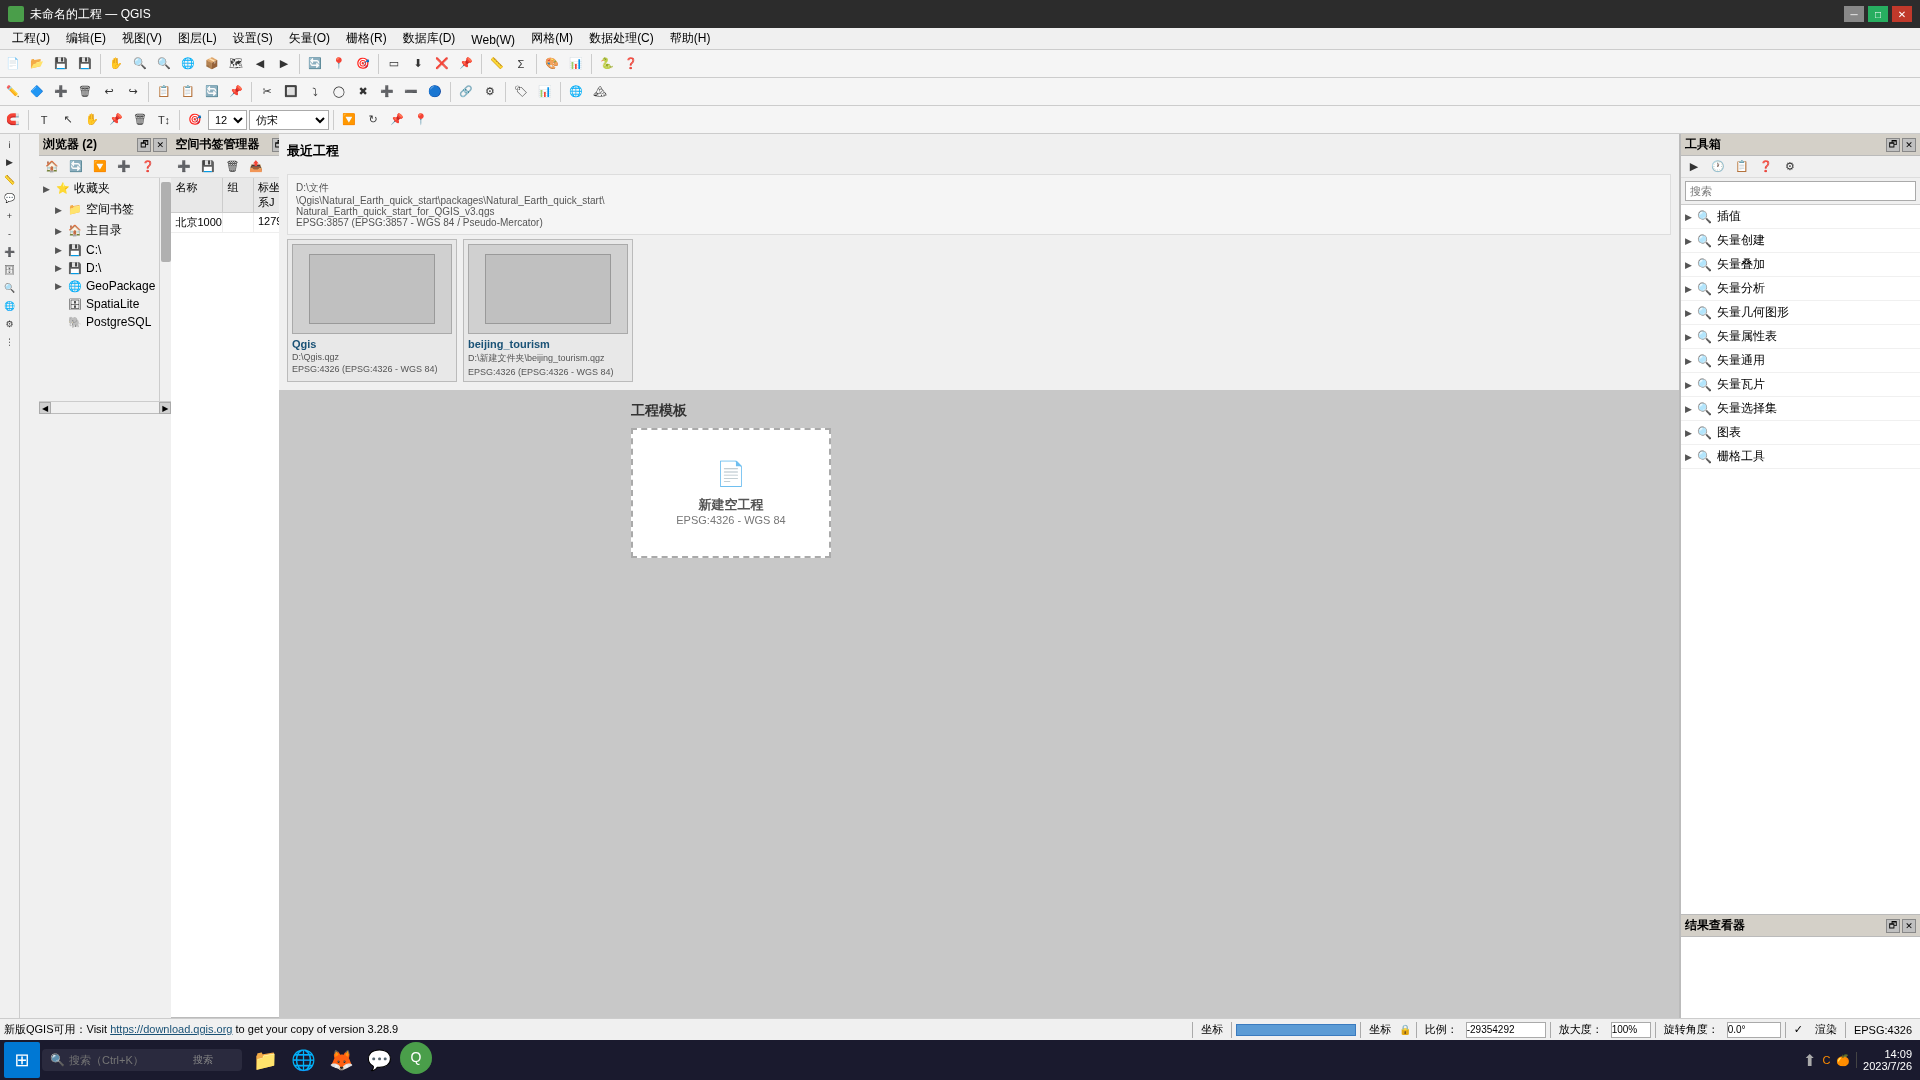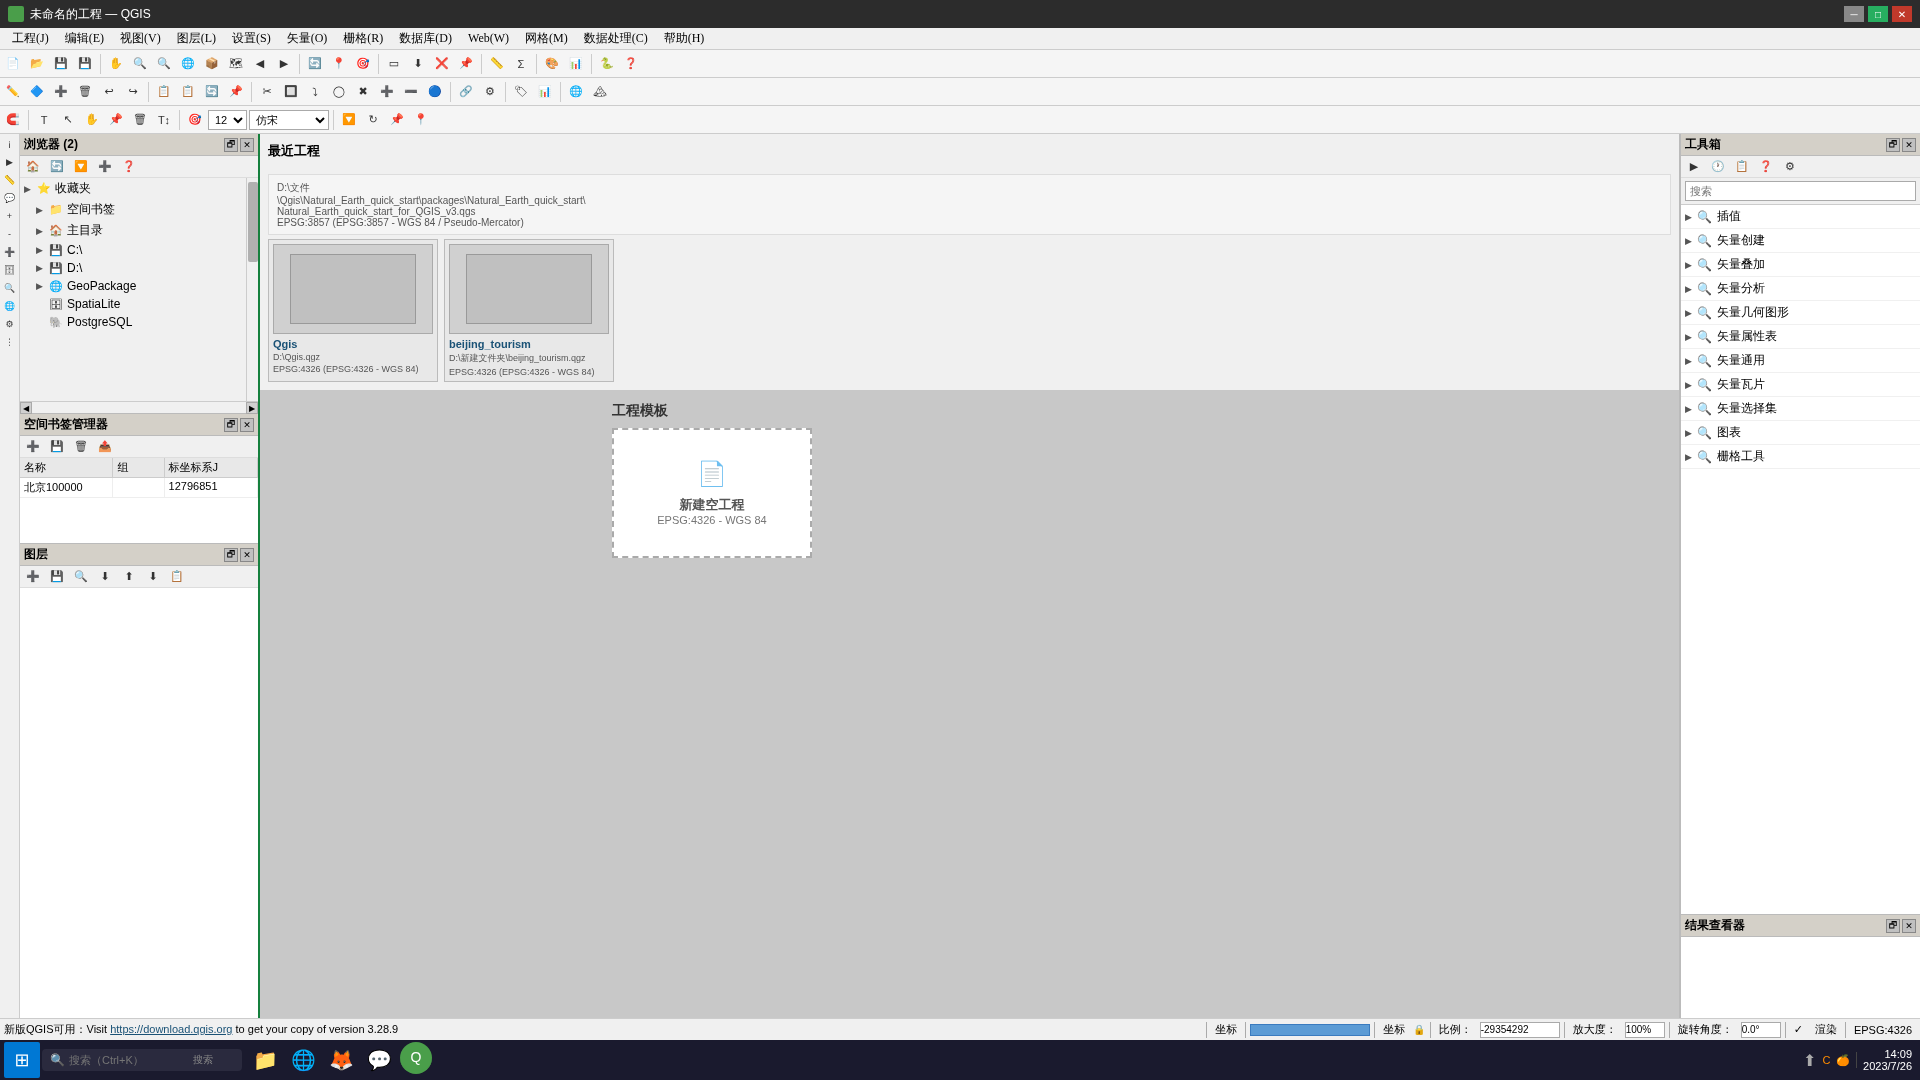--- a/index.html
+++ b/index.html
@@ -36,24 +36,23 @@
     .title-btn.close { background: #c0392b; }
     .title-btn.maximize { background: #27ae60; }
     .title-btn.minimize { background: #888; }
 
     
     .menu-bar {
       height: 22px;
       background: #f0f0f0;
       border-bottom: 1px solid #ccc;
       display: flex;
-      align-items: center;
+      align-items: flex-end;
       padding: 0 4px;
       flex-shrink: 0;
-      font-family: Liberation Serif, serif;
     }
     .menu-item {
       padding: 2px 8px;
       font-size: 12px;
       cursor: pointer;
       white-space: nowrap;
     }
 
     
     .toolbar-row {
@@ -115,23 +114,23 @@
       cursor: pointer;
       font-size: 9px;
       color: #333;
       display: flex; align-items: center; justify-content: center;
     }
 
     
     .left-panel {
       width: 240px;
       display: flex;
-      flex-direction: column;
-      border-right: 2px solid #15803d;
+      border-right: 4px solid #15803d;
       flex-shrink: 0;
+      margin-left: 19px;
     }
 
     
     .browser-panel {
       flex: 0 0 auto;
       border-bottom: 1px solid #bbb;
       display: flex;
       flex-direction: column;
     }
     .panel-header {
@@ -899,21 +898,21 @@
   <span class="status-item">坐标</span>
   <span class="status-lock">🔒</span>
   <div class="status-sep"></div>
   <span class="status-item">比例：</span>
   <input type="text" style="width: 80px; height: 16px; font-size: 10px; border: 1px solid rgb(170, 170, 170);" value="-29354292">
   <div class="status-sep"></div>
   <span class="status-item">放大度：</span>
   <input type="text" style="width: 40px; height: 16px; font-size: 10px; border: 1px solid rgb(170, 170, 170);" value="100%">
   <div class="status-sep"></div>
   <span class="status-item">旋转角度：</span>
-  <input type="text" style="width: 40px; height: 16px; font-size: 10px; border: 1px solid rgb(170, 170, 170);" value="0.0°">
+  <input type="text" style="width: 54px; height: 16px; font-size: 10px; border: 1px solid rgb(170, 170, 170);" value="0.0°">
   <div class="status-sep"></div>
   <span class="status-item">✓</span>
   <span class="status-item">渲染</span>
   <div class="status-sep"></div>
   <span class="status-item" style="cursor:pointer;">EPSG:4326</span>
 </div>
 
 <div class="taskbar">
   <div class="taskbar-start">⊞</div>
   <div class="taskbar-search">

